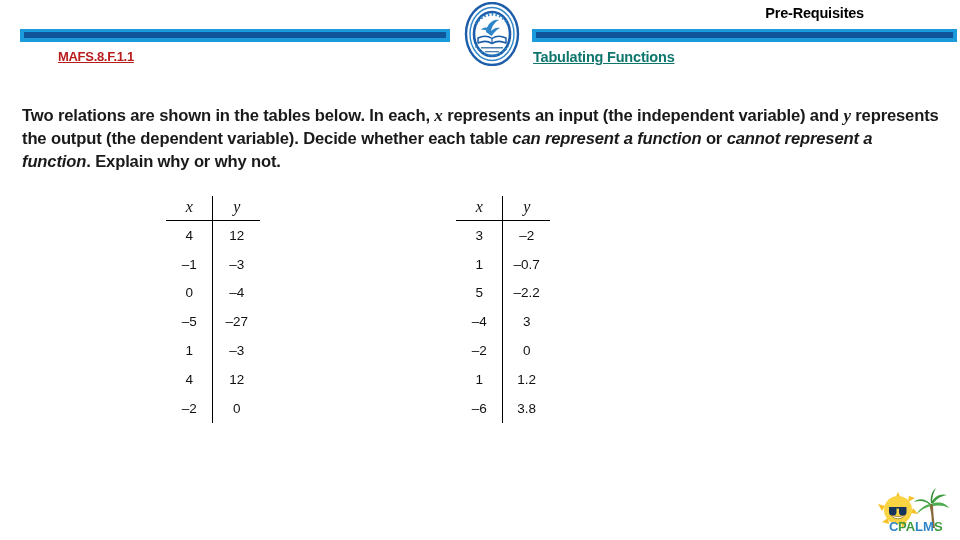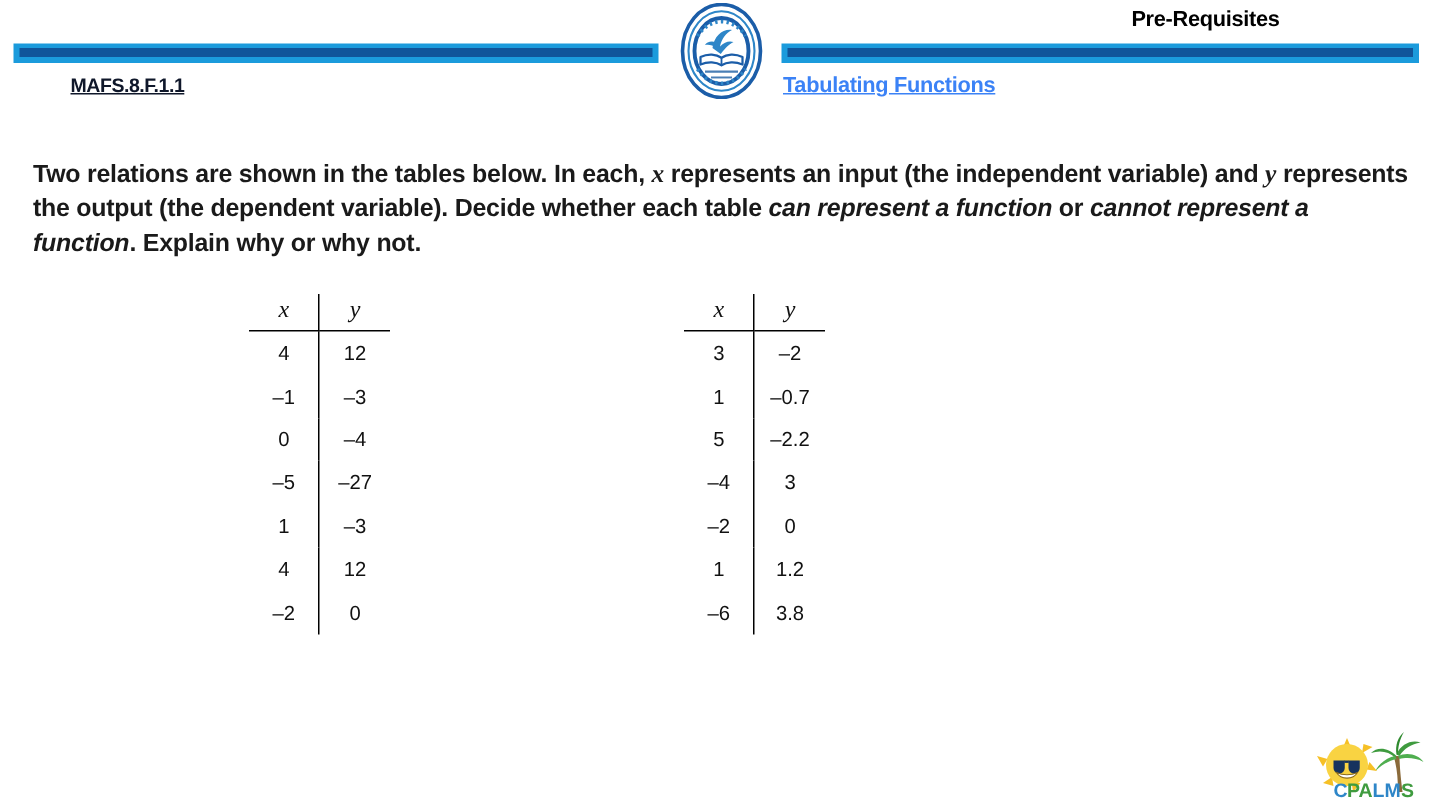--- a/index.html
+++ b/index.html
@@ -12,21 +12,21 @@
     height: 540px;
     position: relative;
     overflow: hidden;
     font-family: "Liberation Sans", sans-serif;
     color: #000000;
   }
 
   
   #header-region {
     position: absolute;
-    left: 1px; top: 0;
+    left: 12px; top: 0;
     width: 864px;
     height: 82px;
     text-align: center;
   }
 
   #pre-requisites-label {
     position: absolute;
     right: 12px;
     top: 5px;
     font-size: 14.5px;
@@ -62,34 +62,34 @@
     height: 64px;
   }
   #school-seal svg { display: block; }
 
   #standard-code {
     position: absolute;
     left: 14px;
     top: 49px;
     font-size: 13px;
     font-weight: bold;
-    color: #0f172a;
+    color: #b91c1c;
     text-decoration: underline;
     letter-spacing: -0.3px;
     white-space: nowrap;
     padding-left: 32px;
   }
 
   #lesson-title {
     position: absolute;
     left: 521px;
     top: 49px;
     font-size: 14.5px;
     font-weight: bold;
-    color: #3b82f6;
+    color: #0f766e;
     text-decoration: underline;
     letter-spacing: -0.2px;
     white-space: nowrap;
   }
 
   
   #prompt-block {
     position: absolute;
     left: 22px;
     top: 90px;

